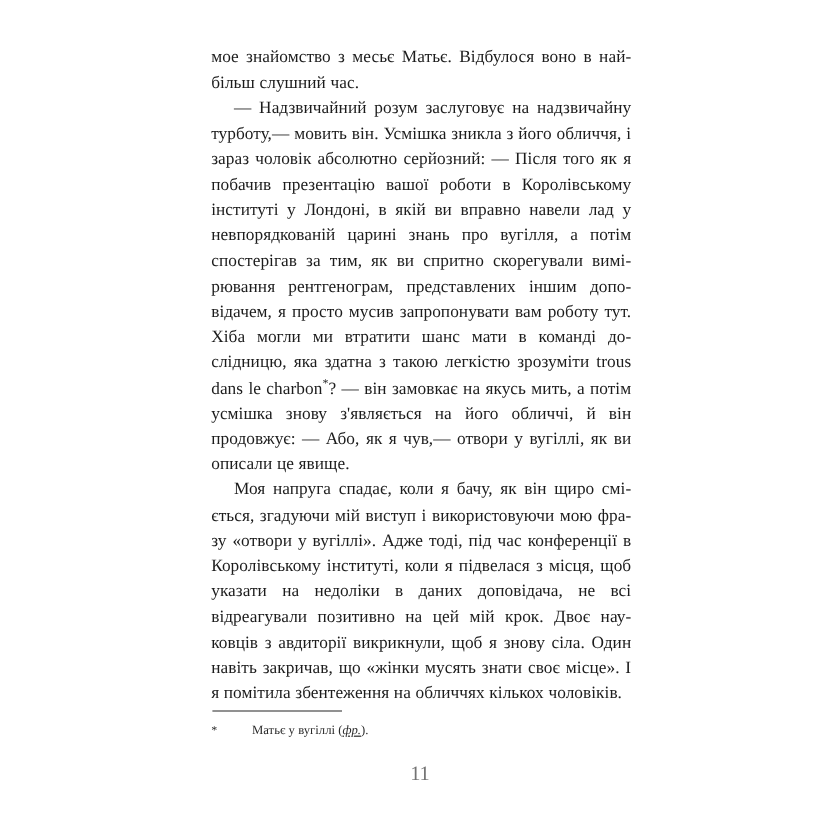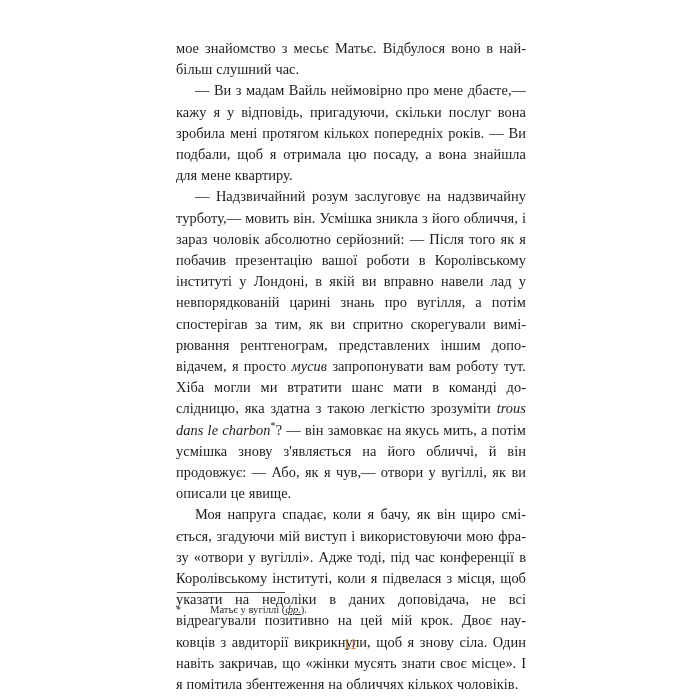--- a/index.html
+++ b/index.html
@@ -39,21 +39,20 @@
     hyphens: manual;
     letter-spacing: 0.05px;
     word-spacing: 0.2px;
   }
 
   .para.indent {
     text-indent: 19px;
   }
 
   .para .it {
-    font-style: italic;
   }
 
   .fnmark {
     font-size: 10px;
     vertical-align: super;
     line-height: 0;
   }
 
   .footnote-area {
     position: absolute;
@@ -94,35 +93,34 @@
     font-style: italic;
     text-decoration: underline;
   }
 
   .folio {
     position: absolute;
     left: 0;
     top: 636px;
     width: 700px;
     text-align: center;
-    font-size: 14px;
+    font-size: 17px;
     line-height: 18px;
-    color: #a16207;
+    color: #737373;
   }
 </style>
 </head>
 <body>
 
 <div class="page">
 
   <div class="text-block">
 
     <p class="para">мое знайомство з месьє Матьє. Відбулося воно в най­більш слушний час.</p>
 
-    <p class="para indent">— Ви з мадам Вайль неймовірно про мене дбаєте,— кажу я у відповідь, пригадуючи, скільки послуг вона зробила мені протягом кількох попередніх років. — Ви подбали, щоб я отримала цю посаду, а вона знайшла для мене квартиру.</p>
 
     <p class="para indent">
       <span>— Надзвичайний розум заслуговує на надзвичайну турботу,— мовить він. Усмішка зникла з його обличчя, і зараз чоловік абсолютно серйозний: — Після того як я побачив презентацію вашої роботи в Королівсько­му інституті у Лондоні, в якій ви вправно навели лад у невпорядкованій царині знань про вугілля, а потім спостерігав за тим, як ви спритно скорегували вимі­рювання рентгенограм, представлених іншим допо­відачем, я просто </span><span class="it">мусив</span><span> запропонувати вам роботу тут. Хіба могли ми втратити шанс мати в команді до­слідницю, яка здатна з такою легкістю зрозуміти </span><span class="it">trous dans le charbon</span><span class="fnmark">*</span><span>? — він замовкає на якусь мить, а по­тім усмішка знову з'являється на його обличчі, й він продовжує: — Або, як я чув,— отвори у вугіллі, як ви описали це явище.</span>
     </p>
 
     <p class="para indent">Моя напруга спадає, коли я бачу, як він щиро смі­ється, згадуючи мій виступ і використовуючи мою фра­зу «отвори у вугіллі». Адже тоді, під час конференції в Королівському інституті, коли я підвелася з місця, щоб указати на недоліки в даних доповідача, не всі відреагували позитивно на цей мій крок. Двоє нау­ковців з авдиторії викрикнули, щоб я знову сіла. Один навіть закричав, що «жінки мусять знати своє місце». І я помітила збентеження на обличчях кількох чоловіків.</p>
 
   </div>
 
   <div class="footnote-area">

